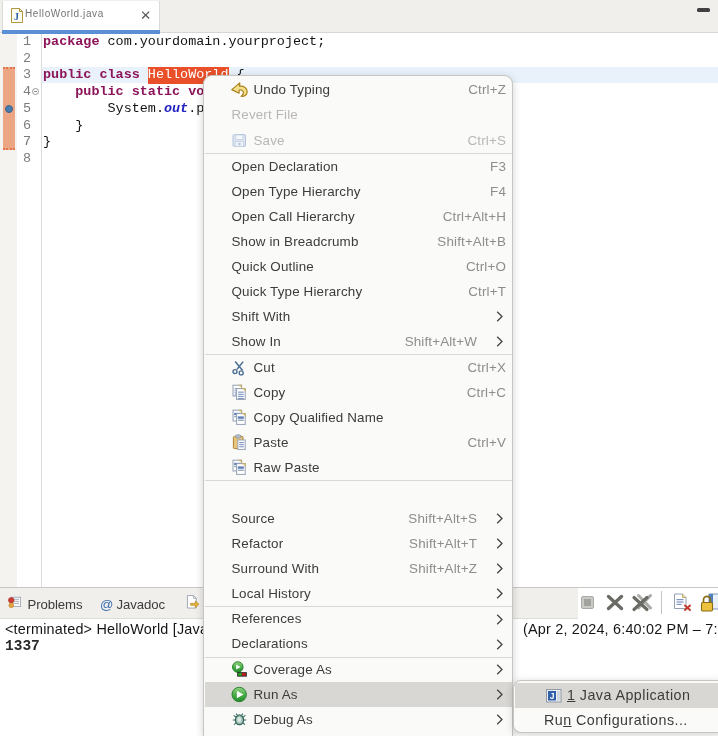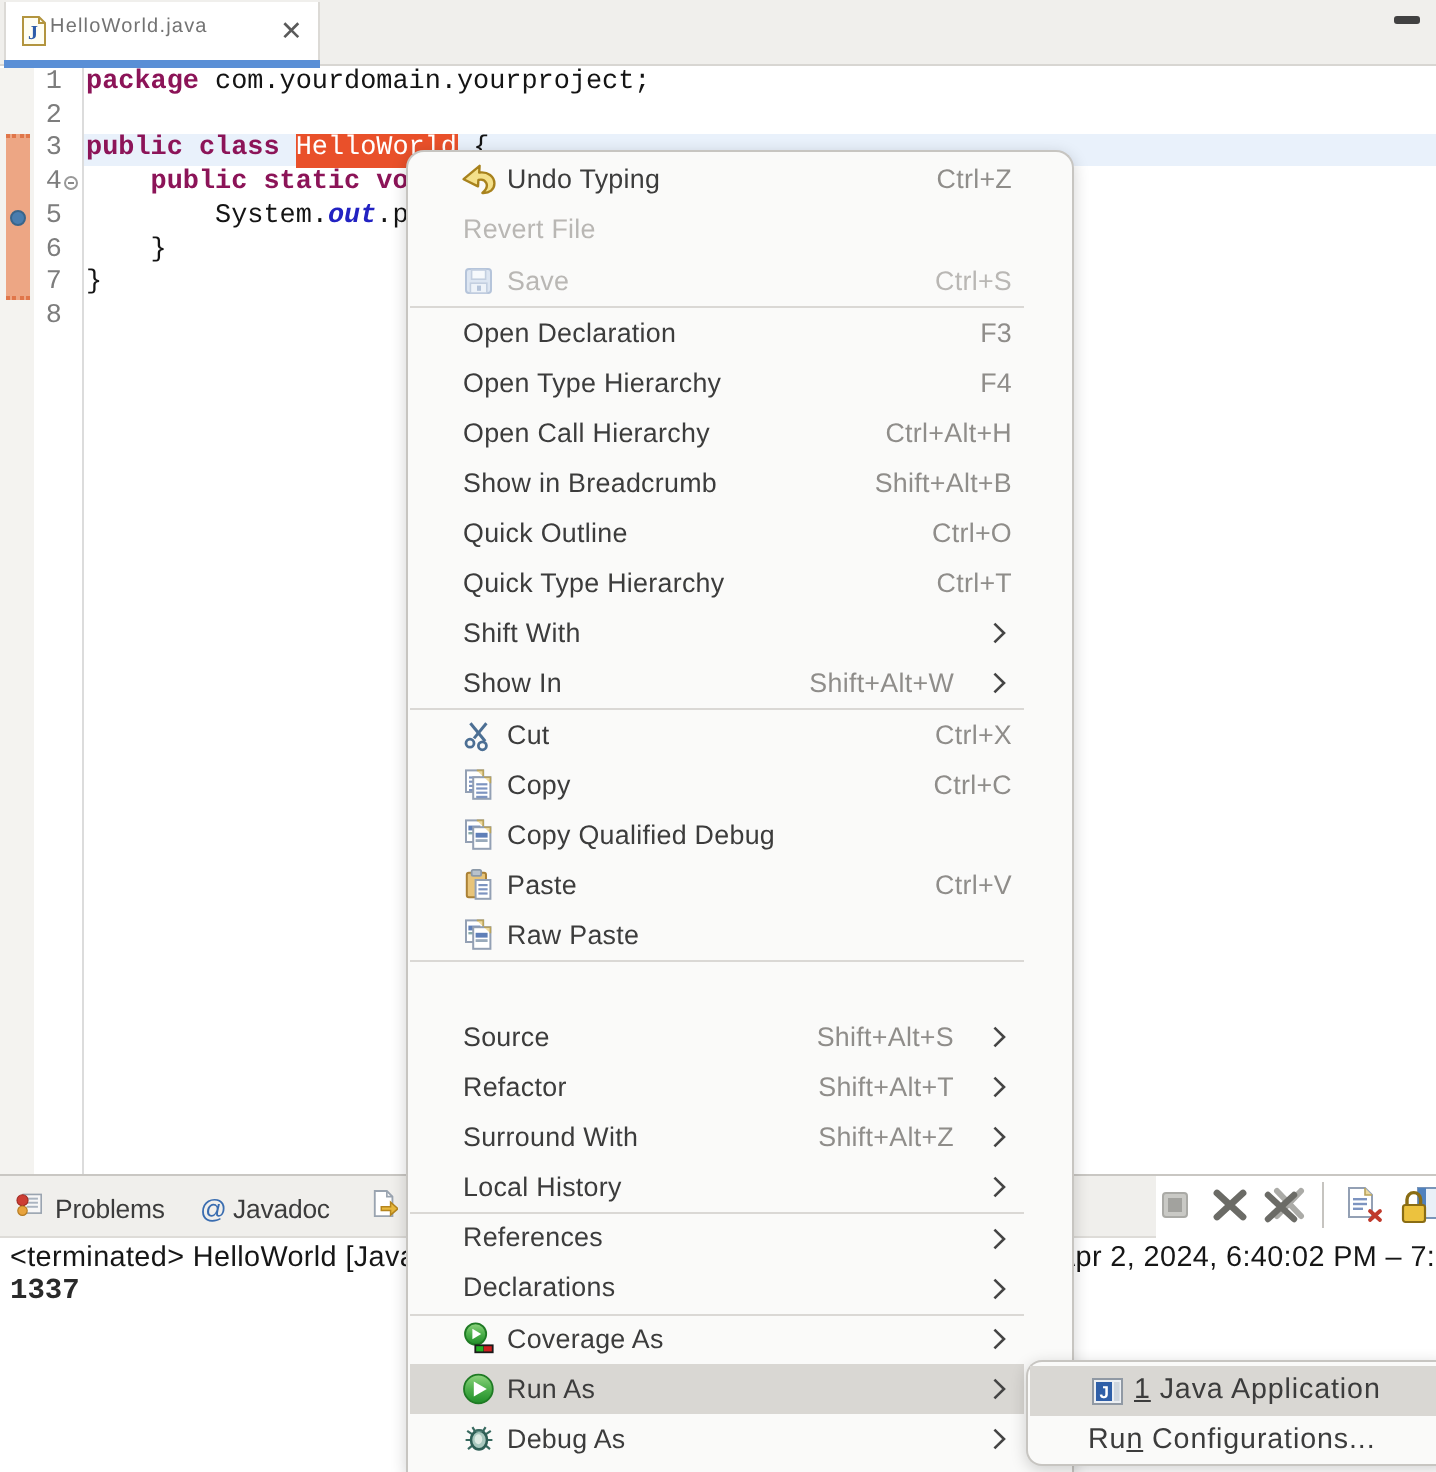--- a/index.html
+++ b/index.html
@@ -25,21 +25,21 @@
   #sel{left:147.5px;top:32.8px;width:81px;height:17.4px;background:#e9502a;}
   #fold{left:31.5px;top:53.5px;width:7.5px;height:7.5px;border-radius:50%;border:1px solid #999;background:#fff;box-sizing:border-box;}
   #fold:after{content:"";position:absolute;left:1.2px;top:2.4px;width:3.4px;height:1px;background:#888;}
   #bborder{left:0;top:587px;width:718px;height:1px;background:#c9c7c3;}
   #btabbar{left:0;top:588px;width:578px;height:31px;background:#f0efec;border-bottom:1px solid #dedcd8;box-sizing:border-box;}
   .btab{position:absolute;top:8.5px;font-size:13.2px;letter-spacing:-0.1px;color:#3c3c3c;}
   #console{left:0;top:619px;width:718px;height:117px;background:#ffffff;}
   #ctitle{left:5px;top:2px;width:495px;height:17px;overflow:hidden;font-size:14.4px;letter-spacing:0.2px;color:#161616;white-space:pre;}
   #cdate{left:523px;top:2px;width:210px;height:17px;overflow:hidden;font-size:14.4px;letter-spacing:0.2px;color:#161616;white-space:pre;}
   #cout{left:5px;top:18.5px;font-family:"Liberation Mono",monospace;font-weight:bold;font-size:14.5px;color:#2a2a2a;}
-  #menu{left:203px;top:75px;width:334px;height:662px;background:#fafaf9;
+  #menu{left:203px;top:75px;width:310px;height:662px;background:#fafaf9;
         border:1px solid #c7c5c1;border-radius:9px 9px 0 0;border-bottom:none;
         box-shadow:0 2px 8px rgba(0,0,0,0.18);box-sizing:border-box;}
   .mi{position:absolute;left:1px;width:307px;height:25px;}
   .mi .lab{position:absolute;left:26.5px;top:4.5px;font-size:13.4px;color:#3c3c3c;letter-spacing:0.15px;}
   .mi .labi{position:absolute;left:48.5px;top:4.5px;font-size:13.4px;color:#3c3c3c;letter-spacing:0.15px;}
   .mi .sc{position:absolute;right:6px;top:4.5px;font-size:13.4px;color:#8f8d8a;letter-spacing:0.15px;}
   .mi .sc2{position:absolute;right:35px;top:4.5px;font-size:13.4px;color:#8f8d8a;letter-spacing:0.15px;}
   .mi .ico{position:absolute;left:26px;top:4px;width:17px;height:17px;}
   .mi.dis .lab,.mi.dis .labi,.mi.dis .sc{color:#b9b7b4;}
   .mi.hl{background:#d9d7d3;}
@@ -247,21 +247,21 @@
       <svg class="ico" viewBox="0 0 17 17">
         <rect x="2" y="1.2" width="8.6" height="10.8" fill="#ffffff" stroke="#93a0b4" stroke-width="1"></rect>
         <path d="M7.4,1.2 l3.2,0 l0,3" fill="#ecd9a0" stroke="#b9a25a" stroke-width="0.8"></path>
         <rect x="3.2" y="3.8" width="6" height="2.4" fill="#5f7fb8"></rect>
         <rect x="3.2" y="7" width="6" height="1.2" fill="#8aa"></rect>
         <rect x="5.6" y="4.6" width="8.6" height="10.8" fill="#ffffff" stroke="#93a0b4" stroke-width="1"></rect>
         <path d="M11.0,4.6 l3.2,0 l0,3" fill="#ecd9a0" stroke="#b9a25a" stroke-width="0.8"></path>
         <rect x="6.8" y="7.4" width="6" height="2.4" fill="#5f7fb8"></rect>
         <rect x="6.8" y="10.6" width="6" height="1.4" fill="#9ab"></rect>
       </svg>
-      <span class="labi">Copy Qualified Debug</span>
+      <span class="labi">Copy Qualified Name</span>
     </div>
     <div class="mi " style="top:354.0px">
       <svg class="ico" viewBox="0 0 17 17">
         <rect x="2.4" y="2.4" width="9.6" height="12.2" rx="1" fill="#e8c479" stroke="#aa8136" stroke-width="1"></rect>
         <rect x="4.8" y="0.9" width="4.8" height="3" rx="0.8" fill="#b9c2cc" stroke="#8c99a8" stroke-width="0.9"></rect>
         <rect x="6.8" y="6" width="7.4" height="9.4" fill="#ffffff" stroke="#93a0b4" stroke-width="1"></rect>
         <rect x="8.2" y="8" width="4.6" height="1.1" fill="#7d94c0"></rect>
         <rect x="8.2" y="10.1" width="4.6" height="1.1" fill="#7d94c0"></rect>
         <rect x="8.2" y="12.2" width="4.6" height="1.1" fill="#7d94c0"></rect>
       </svg>

